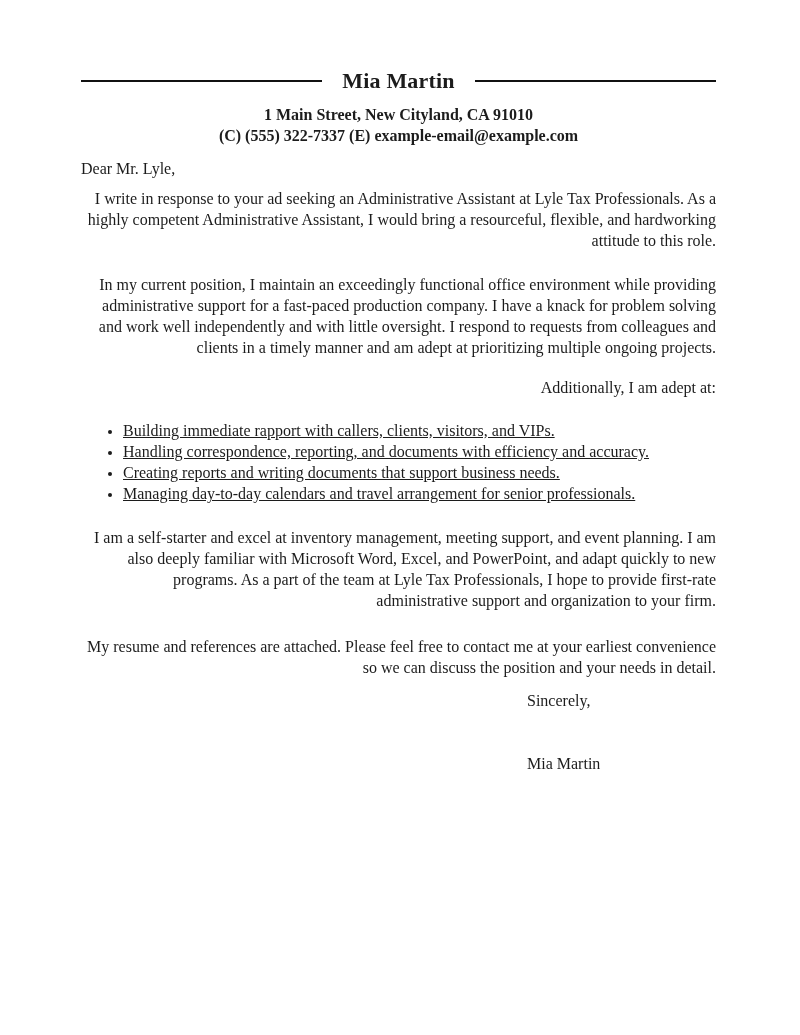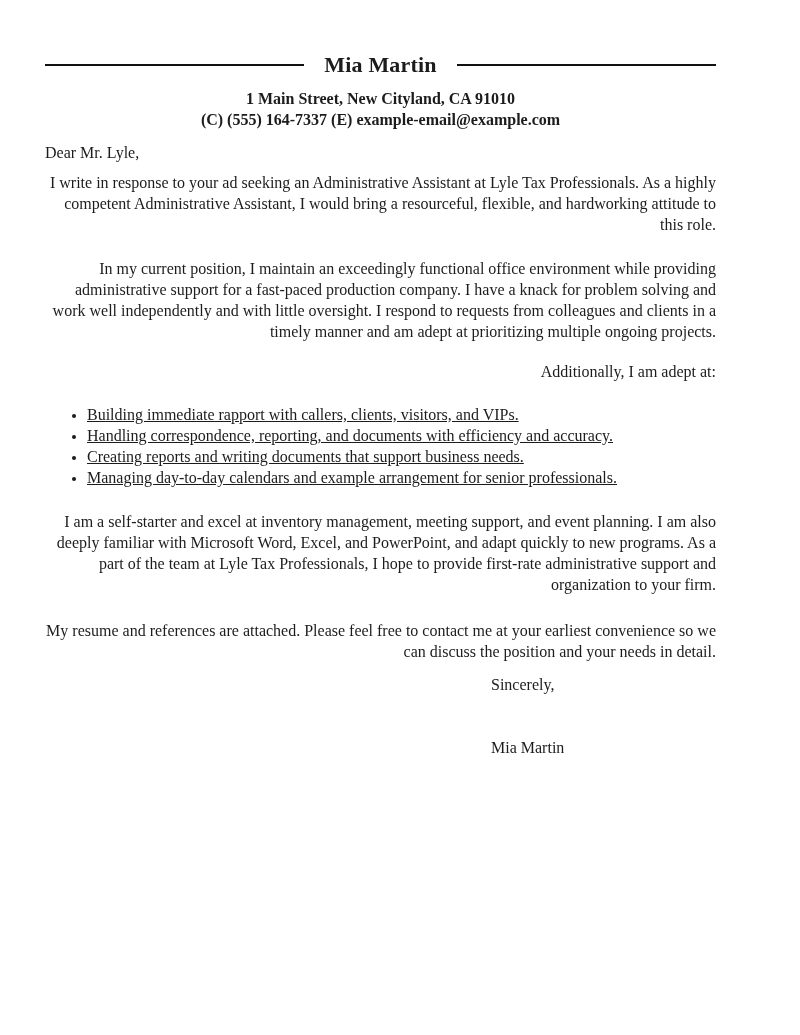--- a/index.html
+++ b/index.html
@@ -1,26 +1,26 @@
 <!DOCTYPE html>
 <html><head>
 <meta charset="utf-8">
 <style>
   * { margin: 0; padding: 0; box-sizing: border-box; }
   html, body { background: #ffffff; }
   .page {
     width: 800px;
     height: 993px;
-    margin: 0 auto;
+    margin: 16px auto;
     background: #ffffff;
     color: #1c1c1c;
     font-family: "Liberation Serif", "DejaVu Serif", serif;
     font-size: 16px;
     line-height: 21px;
-    padding: 50px 84px 0 45px;
+    padding: 50px 84px 0 81px;
     overflow: hidden;
   }
   .header-row {
     display: flex;
     align-items: center;
     gap: 20px;
   }
   .header-rule {
     flex: 1 1 auto;
     height: 2.5px;
@@ -65,36 +65,36 @@
 <div class="page">
 
   <div class="header-row">
     <div class="header-rule"></div>
     <div class="page-title">Mia Martin</div>
     <div class="header-rule"></div>
   </div>
 
   <div class="address-block">
     <div>1 Main Street, New Cityland, CA 91010</div>
-    <div>(C) (555) 164-7337 (E) example-email@example.com</div>
+    <div>(C) (555) 322-7337 (E) example-email@example.com</div>
   </div>
 
   <div class="salutation">Dear Mr. Lyle,</div>
 
   <p class="para">I write in response to your ad seeking an Administrative Assistant at Lyle Tax Professionals. As a highly competent Administrative Assistant, I would bring a resourceful, flexible, and hardworking attitude to this role.</p>
 
   <p class="para gap">In my current position, I maintain an exceedingly functional office environment while providing administrative support for a fast-paced production company. I have a knack for problem solving and work well independently and with little oversight. I respond to requests from colleagues and clients in a timely manner and am adept at prioritizing multiple ongoing projects.</p>
 
   <p class="para list-intro">Additionally, I am adept at:</p>
 
   <ul class="bullet-list">
     <li>Building immediate rapport with callers, clients, visitors, and VIPs.</li>
     <li>Handling correspondence, reporting, and documents with efficiency and accuracy.</li>
     <li>Creating reports and writing documents that support business needs.</li>
-    <li>Managing day-to-day calendars and example arrangement for senior professionals.</li>
+    <li>Managing day-to-day calendars and travel arrangement for senior professionals.</li>
   </ul>
 
   <p class="para gap">I am a self-starter and excel at inventory management, meeting support, and event planning. I am also deeply familiar with Microsoft Word, Excel, and PowerPoint, and adapt quickly to new programs. As a part of the team at Lyle Tax Professionals, I hope to provide first-rate administrative support and organization to your firm.</p>
 
   <p class="para gap-lg">My resume and references are attached. Please feel free to contact me at your earliest convenience so we can discuss the position and your needs in detail.</p>
 
   <div class="closing-block">
     <div>Sincerely,</div>
     <div class="signature">Mia Martin</div>
   </div>

